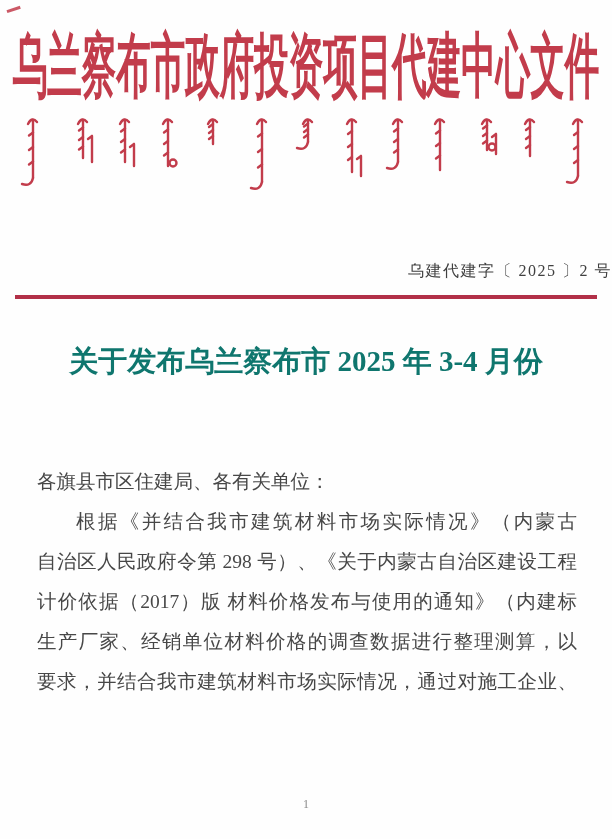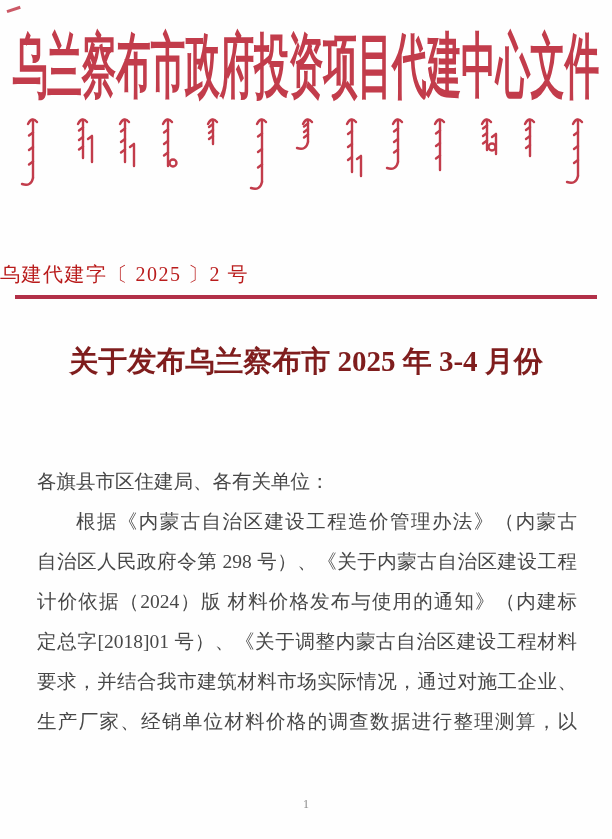--- a/index.html
+++ b/index.html
@@ -35,31 +35,31 @@
   }
   .mongolian{
     position:absolute;top:110px;left:0;width:612px;height:92px;
   }
   .mongolian svg{width:100%;height:100%;}
   .mongolian svg *{
     stroke:var(--red-header);stroke-width:2.4;fill:none;stroke-linecap:round;
   }
   .doc-number{
     position:absolute;top:261px;left:0;right:0;
-    text-align:left;
-    font-size:20px;color:#b91c1c;letter-spacing:1.5px;
+    text-align:right;
+    font-size:16px;color:#404040;letter-spacing:1.5px;
   }
   .red-rule{
     position:absolute;top:295px;left:15px;width:582px;height:3.5px;
     background:var(--red-rule);
   }
   .notice-title{
     position:absolute;top:339px;left:0;right:0;
     text-align:center;
-    font-size:29px;font-weight:bold;color:#7f1d1d;
+    font-size:29px;font-weight:bold;color:#0f766e;
     line-height:45px;
   }
   .body-block{
     position:absolute;top:462px;left:37px;width:540px;
     font-size:19.5px;color:#474747;
     line-height:40px;
   }
   .body-line{
     text-align:justify;
     text-align-last:justify;
@@ -168,23 +168,22 @@
   <div class="doc-number">乌建代建字〔 2025 〕2 号</div>
 
   <div class="red-rule"></div>
 
   <div class="notice-title">
     <div>关于发布乌兰察布市 2025 年 3-4 月份</div>
   </div>
 
   <div class="body-block">
     <div class="body-line salutation">各旗县市区住建局、各有关单位：</div>
-    <div class="body-line indent">根据《内蒙古自治区建设工程造价管理办法》（内蒙古</div>
+    <div class="body-line indent">根据《并结合我市建筑材料市场实际情况》（内蒙古</div>
     <div class="body-line">自治区人民政府令第 298 号）、《关于内蒙古自治区建设工程</div>
-    <div class="body-line">计价依据（2024）版 材料价格发布与使用的通知》（内建标</div>
-    <div class="body-line">定总字[2018]01 号）、《关于调整内蒙古自治区建设工程材料</div>
+    <div class="body-line">计价依据（2017）版 材料价格发布与使用的通知》（内建标</div>
+    <div class="body-line">生产厂家、经销单位材料价格的调查数据进行整理测算，以</div>
     <div class="body-line">要求，并结合我市建筑材料市场实际情况，通过对施工企业、</div>
-    <div class="body-line">生产厂家、经销单位材料价格的调查数据进行整理测算，以</div>
   </div>
 
   <div class="page-number">1</div>
 
 </div>
 
 </body></html>

